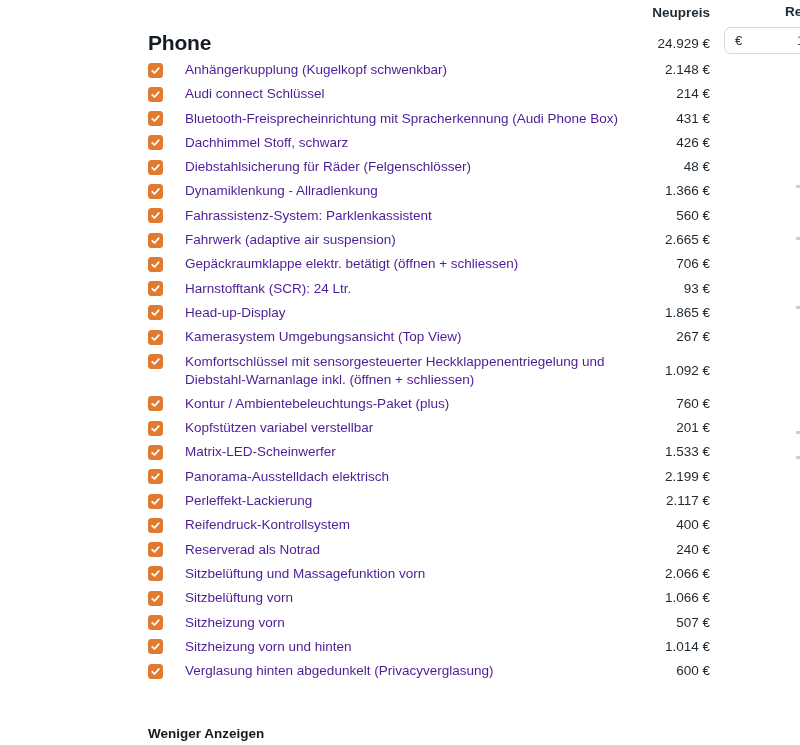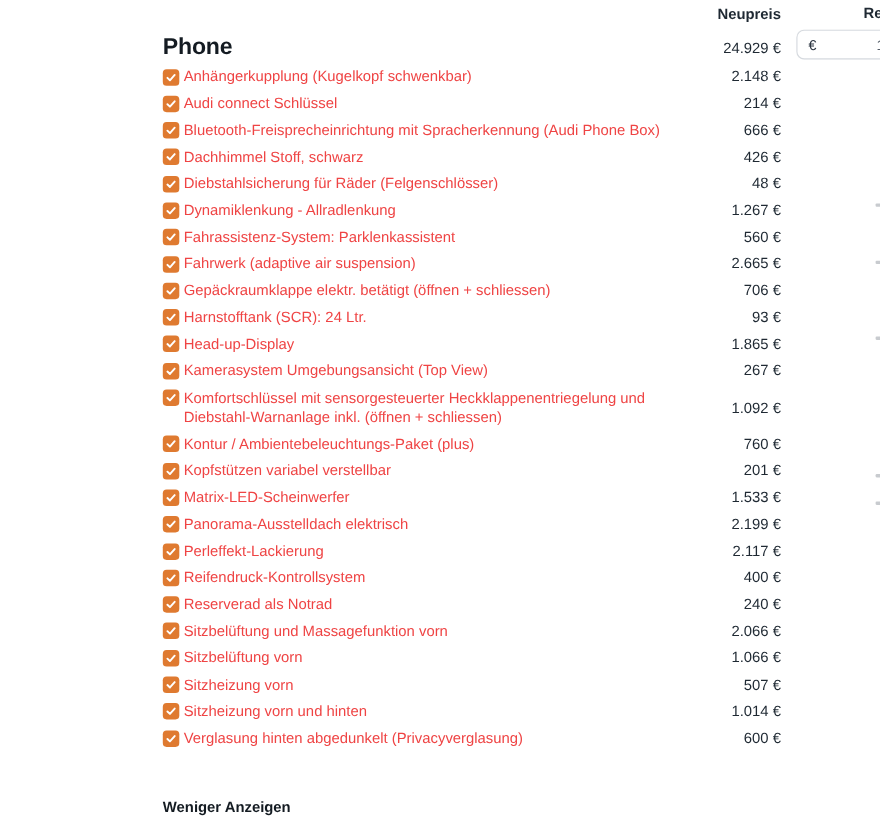--- a/index.html
+++ b/index.html
@@ -43,22 +43,22 @@
     margin-top:1.5px;
     background:var(--checkbox-color,#df7a30);
     border-radius:3.5px;
     display:inline-flex; align-items:center; justify-content:center;
     cursor:pointer;
   }
   .checkbox svg { width:11px; height:11px; display:block; }
   .option-label {
     flex:1 1 auto;
     max-width:455px;
-    margin-left:4px;
-    font-size:13.5px; line-height:18px; color:#ef4444;
+    margin-left:22px;
+    font-size:13.5px; line-height:18px; color:#4c1d95;
     padding-right:16px;
   }
   .option-price {
     margin-left:auto;
     font-size:13.5px; line-height:18px; color:#1f2933;
     white-space:nowrap;
     align-self:center;
   }
 
   .show-less {
@@ -128,21 +128,21 @@
     <span class="option-price">214 €</span>
   </li>
 
   <li class="option-row">
     <span class="checkbox">
       <svg viewBox="0 0 12 12" aria-hidden="true">
         <polyline points="2.4,6.3 4.9,8.7 9.6,3.4" fill="none" stroke="#ffffff" stroke-width="1.9" stroke-linecap="round" stroke-linejoin="round"></polyline>
       </svg>
     </span>
     <span class="option-label">Bluetooth-Freisprecheinrichtung mit Spracherkennung (Audi Phone Box)</span>
-    <span class="option-price">666 €</span>
+    <span class="option-price">431 €</span>
   </li>
 
   <li class="option-row">
     <span class="checkbox">
       <svg viewBox="0 0 12 12" aria-hidden="true">
         <polyline points="2.4,6.3 4.9,8.7 9.6,3.4" fill="none" stroke="#ffffff" stroke-width="1.9" stroke-linecap="round" stroke-linejoin="round"></polyline>
       </svg>
     </span>
     <span class="option-label">Dachhimmel Stoff, schwarz</span>
     <span class="option-price">426 €</span>
@@ -158,21 +158,21 @@
     <span class="option-price">48 €</span>
   </li>
 
   <li class="option-row">
     <span class="checkbox">
       <svg viewBox="0 0 12 12" aria-hidden="true">
         <polyline points="2.4,6.3 4.9,8.7 9.6,3.4" fill="none" stroke="#ffffff" stroke-width="1.9" stroke-linecap="round" stroke-linejoin="round"></polyline>
       </svg>
     </span>
     <span class="option-label">Dynamiklenkung - Allradlenkung</span>
-    <span class="option-price">1.267 €</span>
+    <span class="option-price">1.366 €</span>
   </li>
 
   <li class="option-row">
     <span class="checkbox">
       <svg viewBox="0 0 12 12" aria-hidden="true">
         <polyline points="2.4,6.3 4.9,8.7 9.6,3.4" fill="none" stroke="#ffffff" stroke-width="1.9" stroke-linecap="round" stroke-linejoin="round"></polyline>
       </svg>
     </span>
     <span class="option-label">Fahrassistenz-System: Parklenkassistent</span>
     <span class="option-price">560 €</span>

